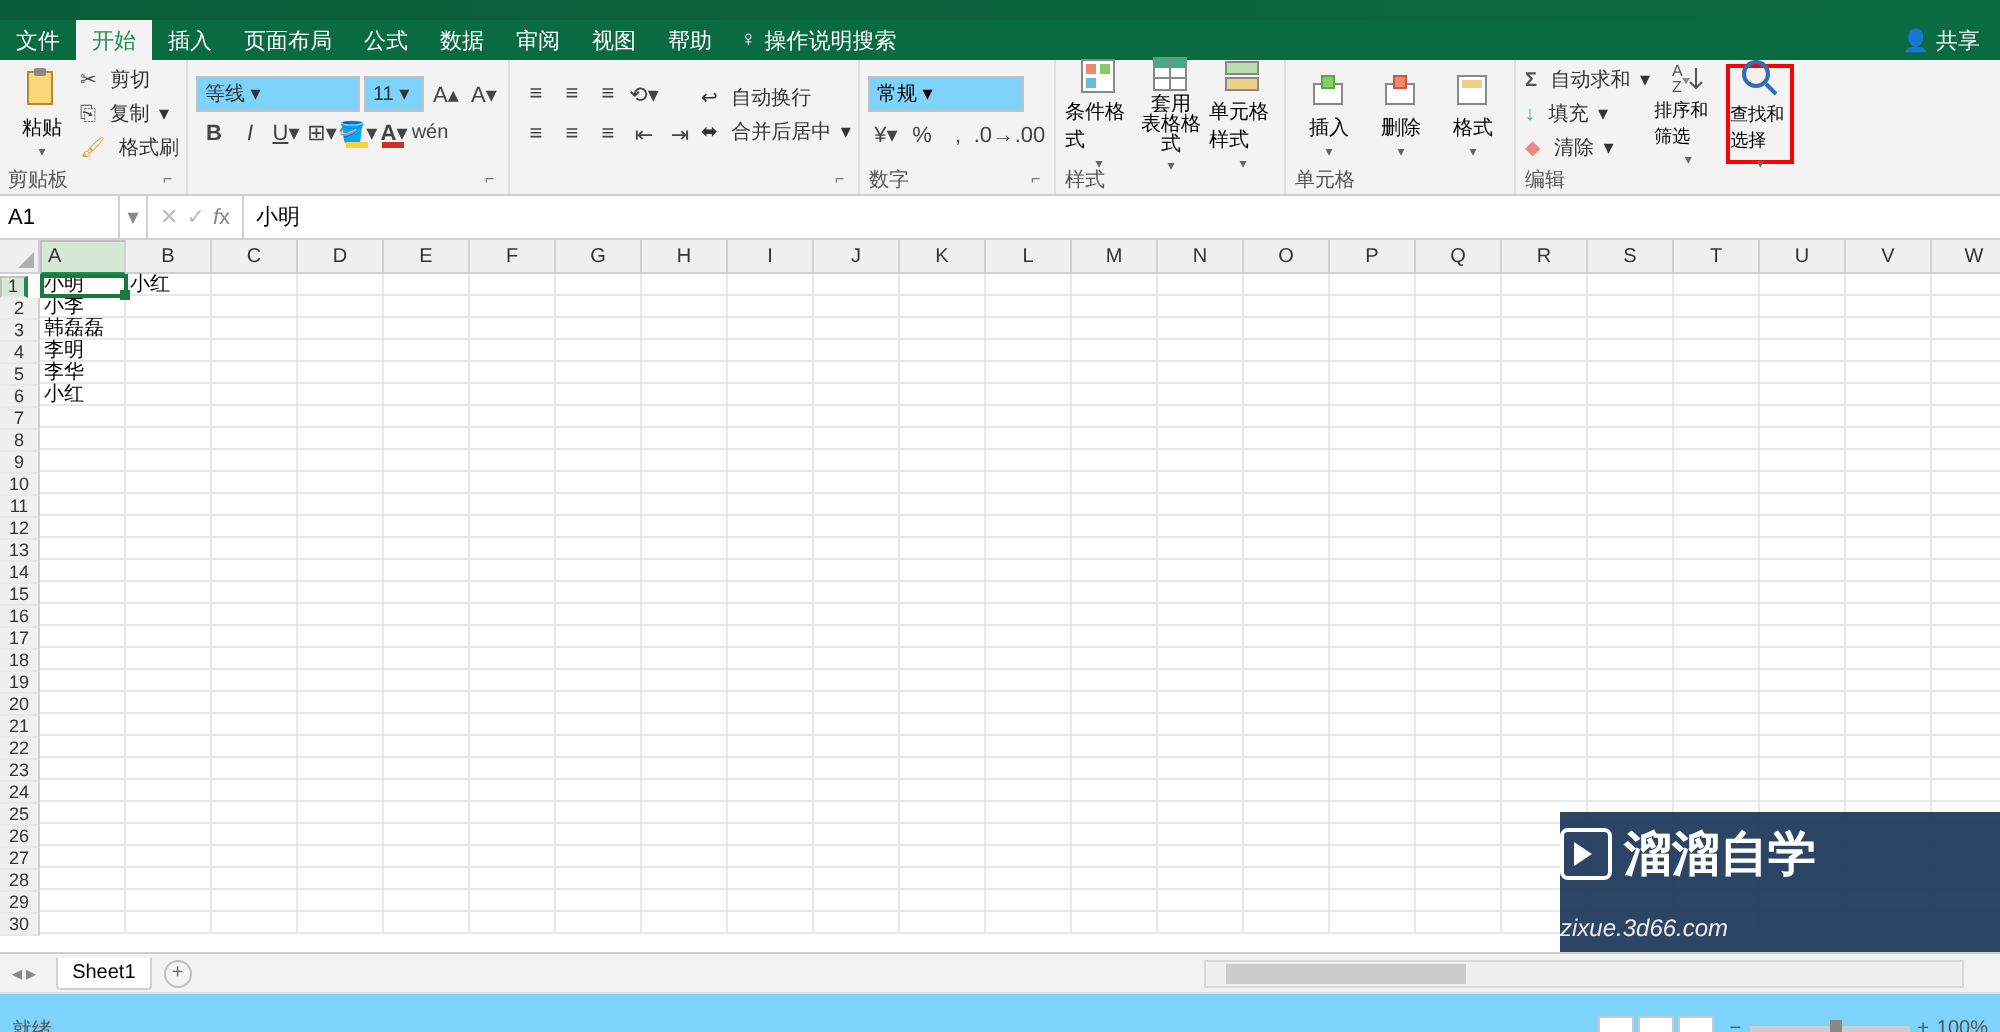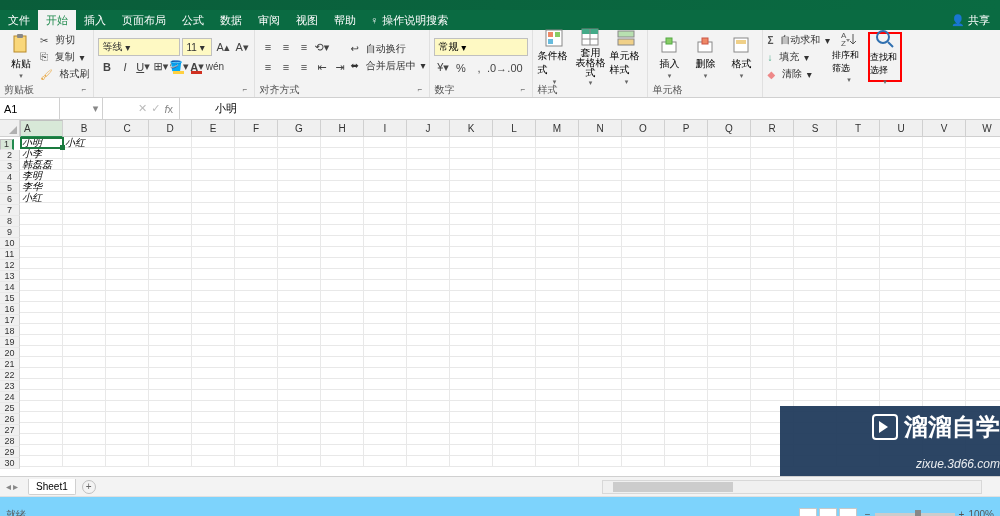--- a/index.html
+++ b/index.html
@@ -17,45 +17,45 @@
 
 
 .ribbon { height: 68px; background: #f3f3f3; display: flex; border-bottom: 1px solid #d0d0d0; }
 .group { border-right: 1px solid #e0e0e0; display: flex; flex-direction: column; padding: 2px 4px 0 4px; position: relative; }
 .group-body { flex: 1; display: flex; align-items: flex-start; gap: 2px; }
 .group-label { font-size: 10px; color: #555; padding: 1px 0; }
 .bigbtn { display: flex; flex-direction: column; align-items: center; justify-content: center; width: 34px; height: 50px; cursor: pointer; font-size: 10px; gap: 1px; }
 .bigbtn .ico { width: 22px; height: 22px; display: flex; align-items: center; justify-content: center; }
 .stack { display: flex; flex-direction: column; gap: 1px; justify-content: center; height: 50px; }
 .stack-row { display: flex; align-items: center; gap: 2px; font-size: 10px; color: #333; height: 16px; white-space: nowrap;}
-.sel { border: 1px solid #c0c0c0; background: #fef9c3; font-size: 10px; height: 18px; display: inline-flex; align-items: center; padding: 0 3px; }
+.sel { border: 1px solid #c0c0c0; background: #7dd3fc; font-size: 10px; height: 18px; display: inline-flex; align-items: center; padding: 0 3px; }
 .btnrow { display: flex; gap: 1px; }
 .sq { width: 17px; height: 17px; border: 1px solid transparent; display: inline-flex; align-items: center; justify-content: center; font-size: 11px; color: #444; cursor: pointer; }
 .dlg-launcher { position: absolute; bottom: 2px; right: 2px; width: 10px; height: 10px; font-size: 8px; color: #777; }
 .highlight-red { border: 2px solid #ff0000; }
 
 
-.fbar { height: 22px; border-bottom: 1px solid #d0d0d0; display: flex; align-items: center; font-size: 11px; background: #fff; gap: 29px;}
+.fbar { height: 22px; border-bottom: 1px solid #d0d0d0; display: flex; align-items: center; font-size: 11px; background: #fff;}
 .namebox { width: 60px; border-right: 1px solid #d0d0d0; padding: 0 4px; height: 100%; display: flex; align-items: center; }
 .namebox-dd { width: 14px; border-right: 1px solid #d0d0d0; text-align: center; color: #888; height: 100%; display: flex; align-items: center; justify-content: center;}
 .fx-btns { display: flex; align-items: center; gap: 4px; padding: 0 6px; border-right: 1px solid #d0d0d0; height: 100%; color: #888; }
 .fx-content { flex: 1; padding: 0 6px; }
 
 
 .grid-wrap { position: relative; height: 356px; overflow: hidden; background: #fff; }
 .selectall { position: absolute; left: 0; top: 0; width: 20px; height: 17px; background: #f0f0f0; border-right: 1px solid #d0d0d0; border-bottom: 1px solid #d0d0d0; }
 .selectall::after { content: ""; position: absolute; right: 2px; bottom: 2px; border: 4px solid transparent; border-right-color: #b0b0b0; border-bottom-color: #b0b0b0; }
 .colheads { position: absolute; left: 20px; top: 0; right: 0; height: 17px; display: flex; }
 .colh { width: 43px; background: #f0f0f0; border-right: 1px solid #d0d0d0; border-bottom: 1px solid #d0d0d0; text-align: center; font-size: 10px; color: #333; line-height: 17px; flex-shrink: 0;}
 .colh.sel { background: #d8e8d8; border-bottom: 2px solid #228b4f; }
 .rowheads { position: absolute; left: 0; top: 17px; width: 20px; }
 .rowh { height: 11px; background: #f0f0f0; border-right: 1px solid #d0d0d0; border-bottom: 1px solid #e8e8e8; text-align: center; font-size: 9px; color: #333; line-height: 11px; }
 .rowh.sel { background: #d8e8d8; border-right: 2px solid #228b4f; }
 .cells { position: absolute; left: 20px; top: 17px; right: 0; bottom: 0; }
-.cellrow { display: flex; height: 11px; font-style: italic; }
+.cellrow { display: flex; height: 11px; }
 .cell { width: 43px; border-right: 1px solid #e8e8e8; border-bottom: 1px solid #e8e8e8; font-size: 10px; padding: 0 2px; line-height: 11px; white-space: nowrap; flex-shrink: 0; }
 .active-cell { position: absolute; border: 2px solid #1a7a3e; width: 44px; height: 12px; pointer-events: none; }
 .active-cell::after { content: ""; position: absolute; right: -3px; bottom: -3px; width: 5px; height: 5px; background: #1a7a3e; }
 
 
 .sheettabs { height: 20px; border-top: 1px solid #d0d0d0; display: flex; align-items: center; background: #f3f3f3; font-size: 10px; }
 .sheetnav { display: flex; gap: 2px; padding: 0 6px; color: #888; }
 .sheettab { background: #fff; border: 1px solid #d0d0d0; border-top: none; padding: 2px 7px; margin-left: 4px; border-radius: 0 0 2px 2px; }
 .addsheet { margin-left: 6px; width: 14px; height: 14px; border: 1px solid #c0c0c0; border-radius: 50%; display: flex; align-items: center; justify-content: center; color: #666; }
 .hscroll { margin-left: auto; width: 380px; height: 14px; background: #f0f0f0; border: 1px solid #d8d8d8; position: relative; margin-right: 18px; }
@@ -63,21 +63,21 @@
 
 
 .statusbar { height: 36px; background: #7dd3fc; border-top: 1px solid #e0e0e0; display: flex; align-items: center; font-size: 10px; color: #555; padding: 0 6px; }
 .viewbtns { margin-left: auto; display: flex; align-items: center; gap: 2px; }
 .vb { width: 18px; height: 14px; border: 1px solid #c8c8c8; background: #fff; }
 .zoom { display: flex; align-items: center; gap: 4px; margin-left: 8px; }
 .zoomslider { width: 80px; height: 4px; background: #ccc; position: relative; }
 .zoomslider::after { content: ""; position: absolute; left: 50%; top: -3px; width: 6px; height: 10px; background: #888; }
 
 
-.watermark { position: absolute; right: 0; bottom: 40px; width: 220px; height: 70px; background: rgba(33,59,92,0.95); color: #fff; display: flex; align-items: flex-end; justify-content: center; flex-direction: column; gap: 14px; }
+.watermark { position: absolute; right: 0; bottom: 40px; width: 220px; height: 70px; background: rgba(33,59,92,0.95); color: #fff; display: flex; align-items: flex-start; justify-content: center; flex-direction: column; gap: 14px; }
 .wm-top { font-size: 24px; font-weight: bold; display: flex; align-items: center; gap: 6px;}
 .wm-bot { font-size: 12px; opacity: 0.9; font-style: italic; }
 .play { width: 26px; height: 26px; border: 2px solid #fff; border-radius: 4px; display: inline-flex; align-items: center; justify-content: center; }
 .play::after { content: ""; border: 6px solid transparent; border-left: 9px solid #fff; margin-left: 3px; }
 
 svg { display: block; }
 </style>
 </head>
 <body>
 
@@ -169,28 +169,27 @@
           <span class="sq">≡</span>
           <span class="sq">⇤</span>
           <span class="sq">⇥</span>
         </div>
       </div>
       <div class="stack">
         <div class="stack-row"><span>↩</span>&nbsp;<span>自动换行</span></div>
         <div class="stack-row"><span>⬌</span>&nbsp;<span>合并后居中</span>&nbsp;▾</div>
       </div>
     </div>
-    <div class="group-label">对齐方式</div>
     <div class="dlg-launcher">⌐</div>
   </div>
 
   <div class="group">
     <div class="group-body">
       <div class="stack" style="gap:3px">
-        <span class="sel" style="width:94px"><span>常规</span>&nbsp;▾</span>
+        <span class="sel" style="width:78px"><span>常规</span>&nbsp;▾</span>
         <div class="btnrow">
           <span class="sq">¥▾</span>
           <span class="sq">%</span>
           <span class="sq">,</span>
           <span class="sq">.0→</span>
           <span class="sq">.00</span>
         </div>
       </div>
     </div>
     <div class="group-label">数字</div>
@@ -297,20 +296,21 @@
         <div class="ico">
             <svg width="22" height="22">
               <circle cx="9" cy="9" r="6" fill="none" stroke="#3070b0" stroke-width="2"></circle>
               <line x1="14" y1="14" x2="19" y2="19" stroke="#3070b0" stroke-width="2"></line>
             </svg>
           </div>
         <span style="font-size:9px">查找和选择</span>
           <span style="font-size:7px;color:#666">▾</span>
       </div>
     </div>
+    <div class="group-label">编辑</div>
   </div>
 </div>
 
 <div class="fbar">
   <div class="namebox">A1</div>
   <div class="namebox-dd">▾</div>
   <div class="fx-btns">
     <span style="color:#bbb">✕</span>
     <span style="color:#bbb">✓</span>
     <span><i>f</i>x</span>

